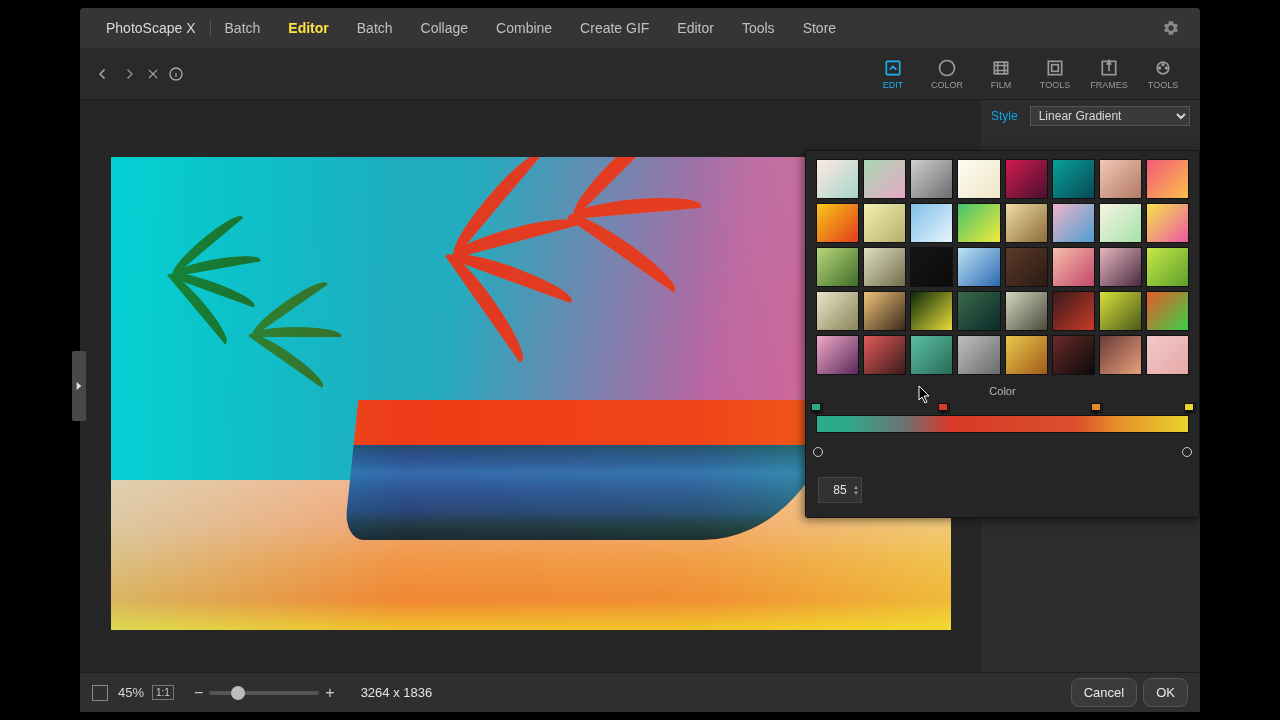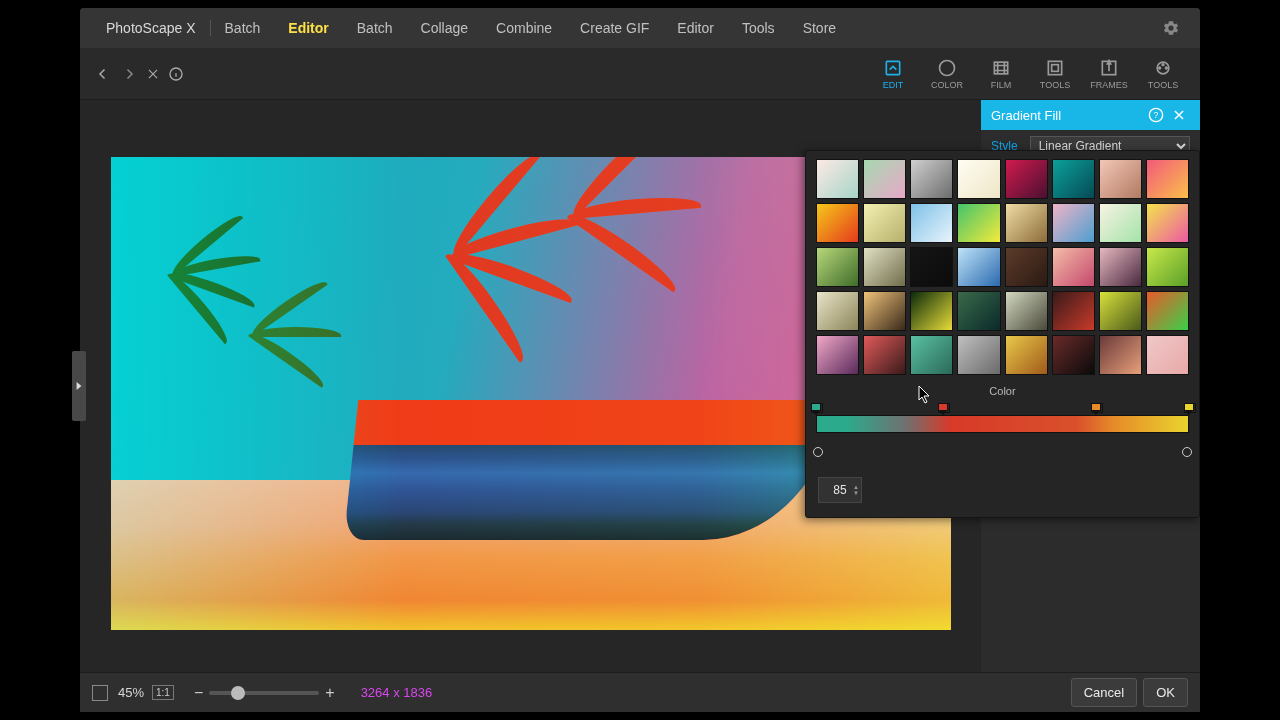--- a/index.html
+++ b/index.html
@@ -78,23 +78,23 @@
   .locval { width: 44px; height: 26px; background: #323232; border: 1px solid #454545; color: #e6e6e6; font-size: 12px; display: flex; align-items: center; justify-content: center; position: relative; }
   .locval .stepper { position: absolute; right: 2px; display: flex; flex-direction: column; font-size: 6px; color: #999; }
   
   .statusbar { height: 40px; background: #2f2f2f; border-top: 1px solid #1d1d1d; display: flex; align-items: center; padding: 0 12px; }
   .sq { width: 16px; height: 16px; border: 1px solid #888; margin-right: 10px; cursor: pointer; }
   .zoomlabel { color: #d6d6d6; font-size: 13px; margin-right: 8px; }
   .onetoone { padding: 1px 3px; border: 1px solid #777; color: #ccc; font-size: 10px; margin-right: 14px; cursor: pointer; }
   .zminus, .zplus { color: #ccc; font-size: 16px; padding: 0 6px; cursor: pointer; }
   .zslider { width: 110px; height: 4px; background: #555; position: relative; border-radius: 2px; }
   .zslider .knob { position: absolute; top: -5px; width: 14px; height: 14px; background: #bcbcbc; border-radius: 50%; left: 22px; cursor: pointer; }
-  .dims { color: #d946ef; font-size: 13px; margin-left: 20px; }
+  .dims { color: #e5e5e5; font-size: 13px; margin-left: 20px; }
   .statusbar .spacer { flex: 1; }
-  .btn { background: #3b3b3b; color: #eaeaea; border: 1px solid #555; font-size: 13px; padding: 6px 12px; margin-left: 6px; cursor: pointer; border-radius: 3px; }
+  .btn { background: #3b3b3b; color: #eaeaea; border: 1px solid #555; font-size: 13px; padding: 6px 12px; margin-left: 6px; cursor: pointer; border-radius: 8px; }
   svg { display: block; }
 </style>
 </head>
 <body>
 
 <div class="app">
 
   <div class="menubar">
     <div class="brand">PhotoScape X</div>
     <div class="tab">Batch</div>
@@ -221,35 +221,20 @@
           <span style="left:180px; top:40px; transform:rotate(-45deg);"></span>
           <span style="left:180px; top:40px; transform:rotate(-5deg);"></span>
           <span style="left:180px; top:40px; transform:rotate(35deg);"></span>
         </div>
         <div class="hull"></div>
         <div class="overlay-grad"></div>
       </div>
     </div>
 
     <div class="rightpanel">
-      <div class="panel-title">
-        <span>Gradient Fill</span>
-        <div class="spacer"></div>
-        <span class="ticon">
-          <svg width="16" height="16" viewBox="0 0 24 24" fill="#fff">
-              <circle cx="12" cy="12" r="10" fill="none" stroke="#fff" stroke-width="2"></circle>
-              <text x="12" y="17" text-anchor="middle" font-size="13" font-family="Arial" fill="#fff">?</text>
-            </svg>
-        </span>
-        <span class="ticon">
-          <svg width="14" height="14" viewBox="0 0 24 24" fill="none" stroke="#fff" stroke-width="2.5">
-              <path d="M5 5l14 14M19 5L5 19"></path>
-            </svg>
-        </span>
-      </div>
       <div class="stylerow">
         <label>Style</label>
         <select>
           <option>Linear Gradient</option>
         </select>
       </div>
 
       <div class="popover">
         <div class="swatches" id="swatches">
             <div class="sw" style="background: linear-gradient(135deg, rgb(253, 233, 228) 0%, rgb(167, 213, 200) 100%);"></div>

